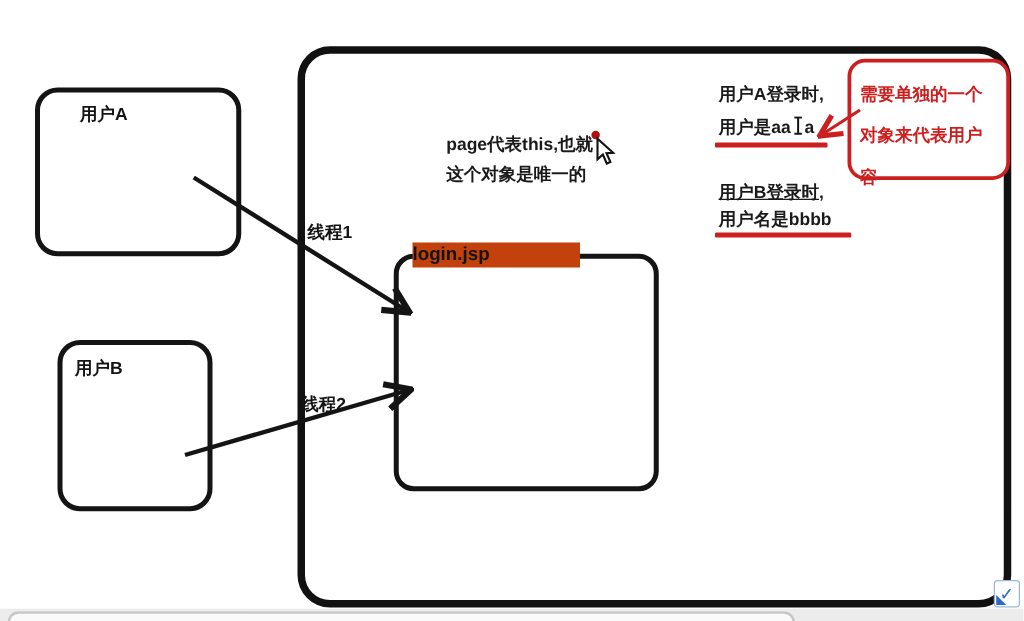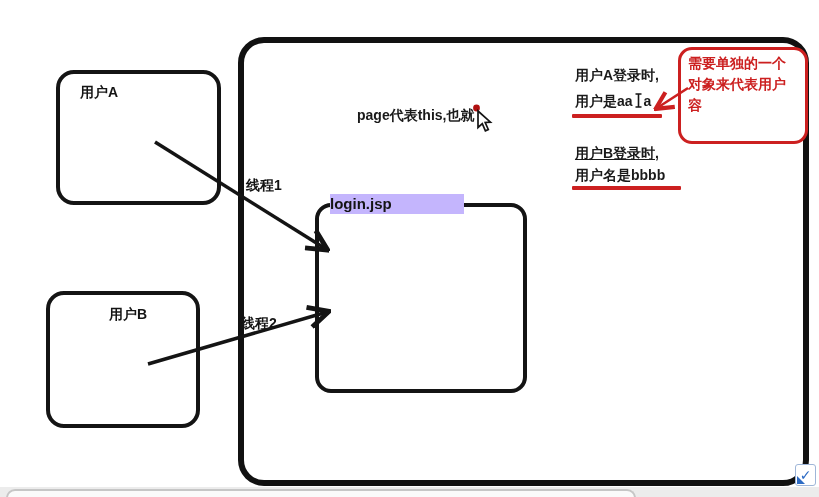--- a/index.html
+++ b/index.html
@@ -13,23 +13,23 @@
   .box-label{font-weight:bold;font-size:14px;color:#141414;}
   .free-label{position:absolute;font-weight:bold;font-size:14px;color:#141414;white-space:nowrap;}
   .note-block{position:absolute;font-weight:bold;font-size:14px;line-height:24px;color:#1a1a1a;white-space:nowrap;}
   .right-note{position:absolute;font-weight:bold;font-size:14px;color:#1a1a1a;white-space:nowrap;}
   .red-underline{position:absolute;height:4px;background:#cc2020;border-radius:1px;}
   .callout{
     position:absolute;left:678px;top:47px;width:130px;height:97px;box-sizing:border-box;
     border:3px solid #cc2020;border-radius:14px;background:#ffffff;
     padding:3px 7px;color:#cc2020;font-weight:bold;font-size:14px;line-height:21px;
   }
-  .callout span{display:block;white-space:nowrap;}
+  .callout span{display:block;white-space:nowrap;margin-top:12px;}
   .login-label-patch{
-    position:absolute;left:330px;top:194px;width:134px;height:20px;background:#c4b5fd;
+    position:absolute;left:330px;top:194px;width:134px;height:20px;background:#c2410c;
     font-weight:bold;font-size:15px;color:#141414;line-height:20px;
   }
   .svg-overlay{position:absolute;left:0;top:0;pointer-events:none;}
   .cursor-svg{position:absolute;left:468px;top:100px;pointer-events:none;}
   .ibeam{display:inline-block;vertical-align:-2px;margin:0 1px;}
   .bottom-strip{position:absolute;left:0;top:487px;width:819px;height:10px;background:#ececec;}
   .bottom-panel{
     position:absolute;left:6px;top:489px;width:630px;height:14px;box-sizing:border-box;
     background:#fafafa;border:2px solid #c6c6c6;border-bottom:none;border-radius:9px 9px 0 0;
   }
@@ -46,36 +46,37 @@
     position:relative;color:#2d6bc4;font-size:14px;font-weight:bold;line-height:1;
   }
 </style>
 </head>
 <body>
 
 <div class="page">
 
   <div class="outer-box" style="left:238px;top:37px;width:571px;height:449px;"></div>
 
-  <div class="ink-box" style="left:28px;top:70px;width:165px;height:135px;padding:9px 0 0 20px;margin-left:28px;">
+  <div class="ink-box" style="left:28px;top:70px;width:165px;height:135px;padding:9px 0 0 32px;">
     <span class="box-label">用户A</span>
   </div>
 
-  <div class="ink-box" style="left:46px;top:291px;width:154px;height:137px;padding:10px 0 0 10px;text-align:center;">
+  <div class="ink-box" style="left:46px;top:272px;width:124px;height:137px;padding:10px 0 0 10px;">
     <span class="box-label">用户B</span>
   </div>
 
   <div class="ink-box" style="left:315px;top:203px;width:212px;height:190px;border-radius:16px;"></div>
   <div class="login-label-patch">login.jsp</div>
 
   <div class="free-label" style="left:246px;top:177px;">线程1</div>
   <div class="free-label" style="left:241px;top:315px;">线程2</div>
 
   <div class="note-block" style="left:322px;top:103px;margin-left:35px;">
     <div>page代表this,也就</div>
+    <div>这个对象是唯一的</div>
   </div>
 
   <div class="right-note" style="left:575px;top:67px;">用户A登录时,</div>
   <div class="right-note" style="left:575px;top:93px;">
     <span>用户是aa</span><svg class="ibeam" width="9" height="15" viewBox="0 0 9 15">
         <path d="M1.5,1 H7.5 M4.5,1 V14 M1.5,14 H7.5" stroke="#141414" stroke-width="1.6" fill="none"></path>
       </svg><span>a</span>
   </div>
   <div class="red-underline" style="left:572px;top:114px;width:90px;"></div>
 

